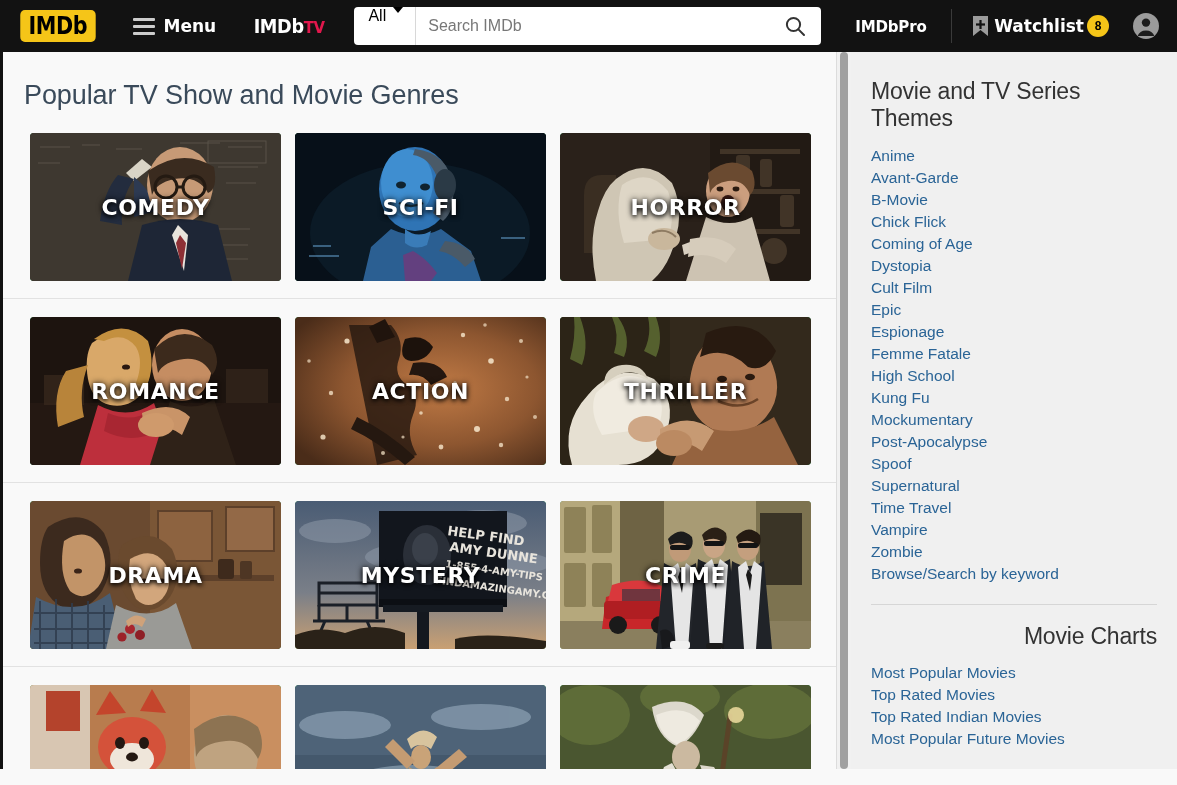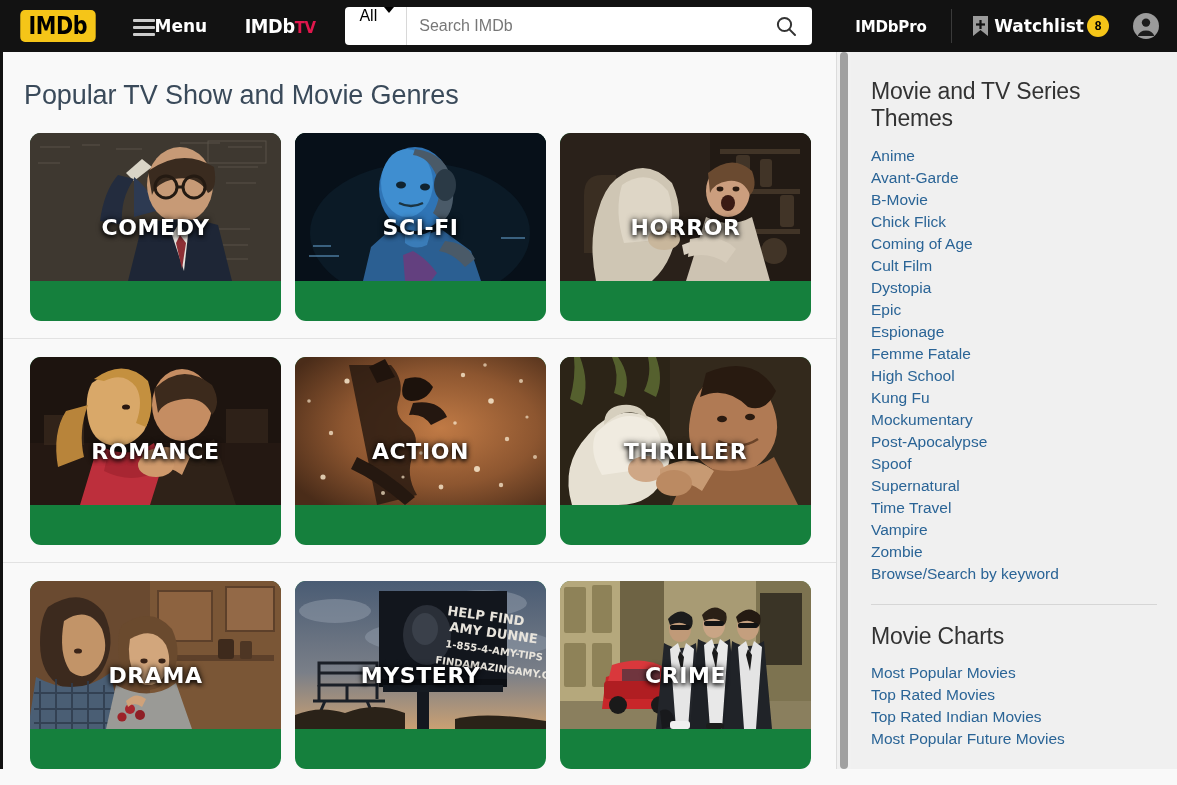--- a/index.html
+++ b/index.html
@@ -30,21 +30,21 @@
     letter-spacing: -0.5px;
     border-radius: 5px;
     padding: 3px 9px 4px 9px;
     line-height: 1;
     font-family: "DejaVu Sans", sans-serif;
     font-stretch: condensed;
     transform: scaleX(0.92);
     cursor: pointer;
   }
   .menu-btn {
-    display: flex; align-items: flex-end; 
+    display: flex; align-items: center; gap: 9px;
     margin-left: 34px; cursor: pointer;
   }
   .hamburger { display: flex; flex-direction: column; gap: 4px; width: 22px; }
   .hamburger span { display: block; height: 3px; background: #ccc; border-radius: 1px; }
   .menu-label {
     color: #fff; font-weight: bold; font-size: 17px;
     font-family: "DejaVu Sans", sans-serif;
   }
   .imdbtv {
     margin-left: 35px; font-weight: bold; font-size: 19px;
@@ -130,22 +130,22 @@
     font-size: 27px; color: #3a4a5a; font-weight: normal;
     margin: 0; padding: 28px 0 0 21px; letter-spacing: -0.1px;
   }
   .genre-row {
     display: flex; gap: 14px;
     padding: 18px 0 17px 27px;
     border-bottom: 1px solid #e2e2e2;
   }
   .genre-row:first-of-type { padding-top: 22px; }
   .genre-card {
-    width: 251px; height: 188px;
-    border-radius: 11px;
+    width: 251px; height: 148px;
+    border-radius: 4px;
     position: relative;
     overflow: hidden;
     cursor: pointer;
     flex: none;
     background: #15803d;
   }
   .genre-card .art { position: absolute; inset: 0; }
   .genre-label {
     position: absolute;
     top: 50%; left: 50%;
@@ -188,21 +188,21 @@
   .side-link {
     display: block;
     color: #2a6496; text-decoration: none;
     font-size: 15.5px; line-height: 22px;
     cursor: pointer;
   }
   .side-divider {
     height: 1px; background: #d6d6d6;
     margin: 19px 0 18px 0;
   }
-  .side-title.charts { margin-bottom: 12px; }
+  .side-title.charts { margin-bottom: 12px; text-align: right; }
 </style>
 </head>
 <body>
 
 <div class="header">
 
   <div class="logo">IMDb</div>
 
   <div class="menu-btn">
     <span class="hamburger">
@@ -640,24 +640,24 @@
       <li>
           <a class="side-link">B-Movie</a>
         </li>
       <li>
           <a class="side-link">Chick Flick</a>
         </li>
       <li>
           <a class="side-link">Coming of Age</a>
         </li>
       <li>
+          <a class="side-link">Dystopia</a>
+        </li>
+      <li>
           <a class="side-link">Cult Film</a>
-        </li>
-      <li>
-          <a class="side-link">Dystopia</a>
         </li>
       <li>
           <a class="side-link">Epic</a>
         </li>
       <li>
           <a class="side-link">Espionage</a>
         </li>
       <li>
           <a class="side-link">Femme Fatale</a>
         </li>

